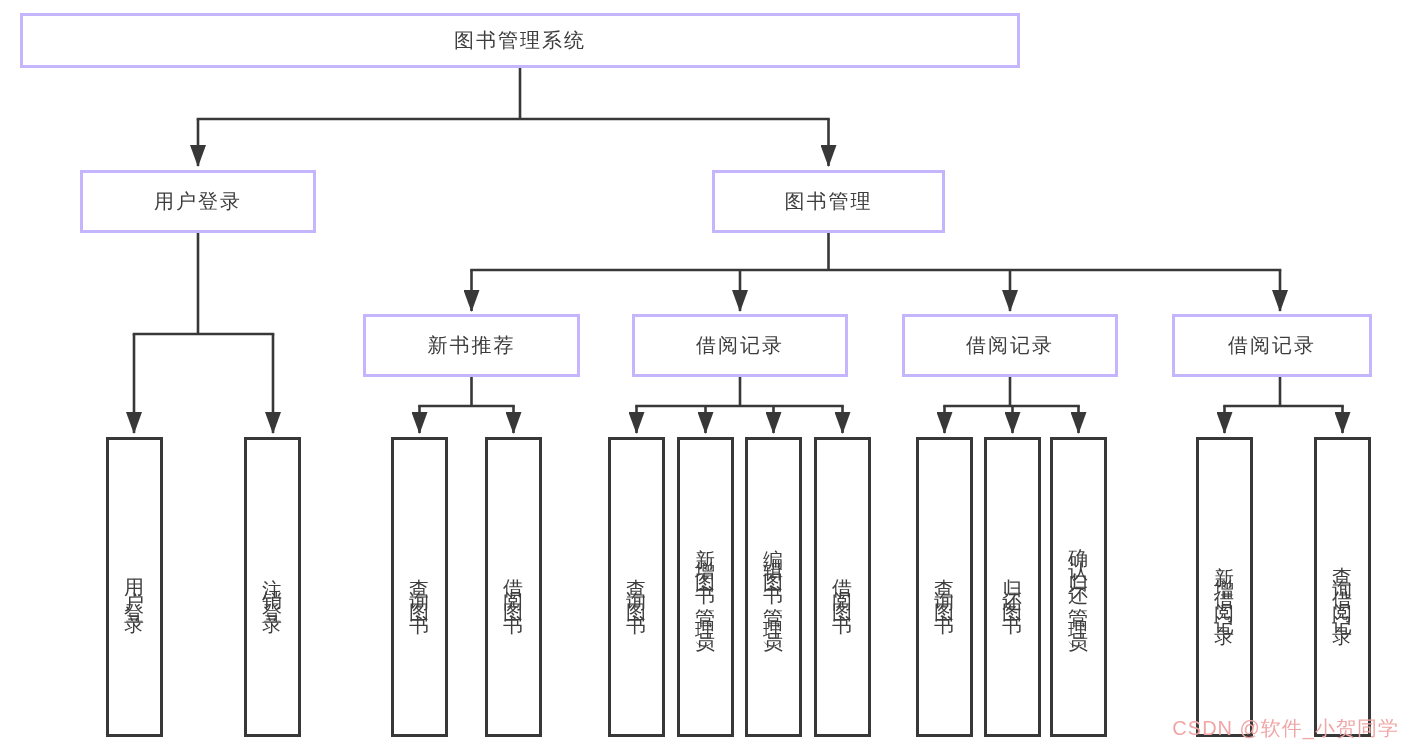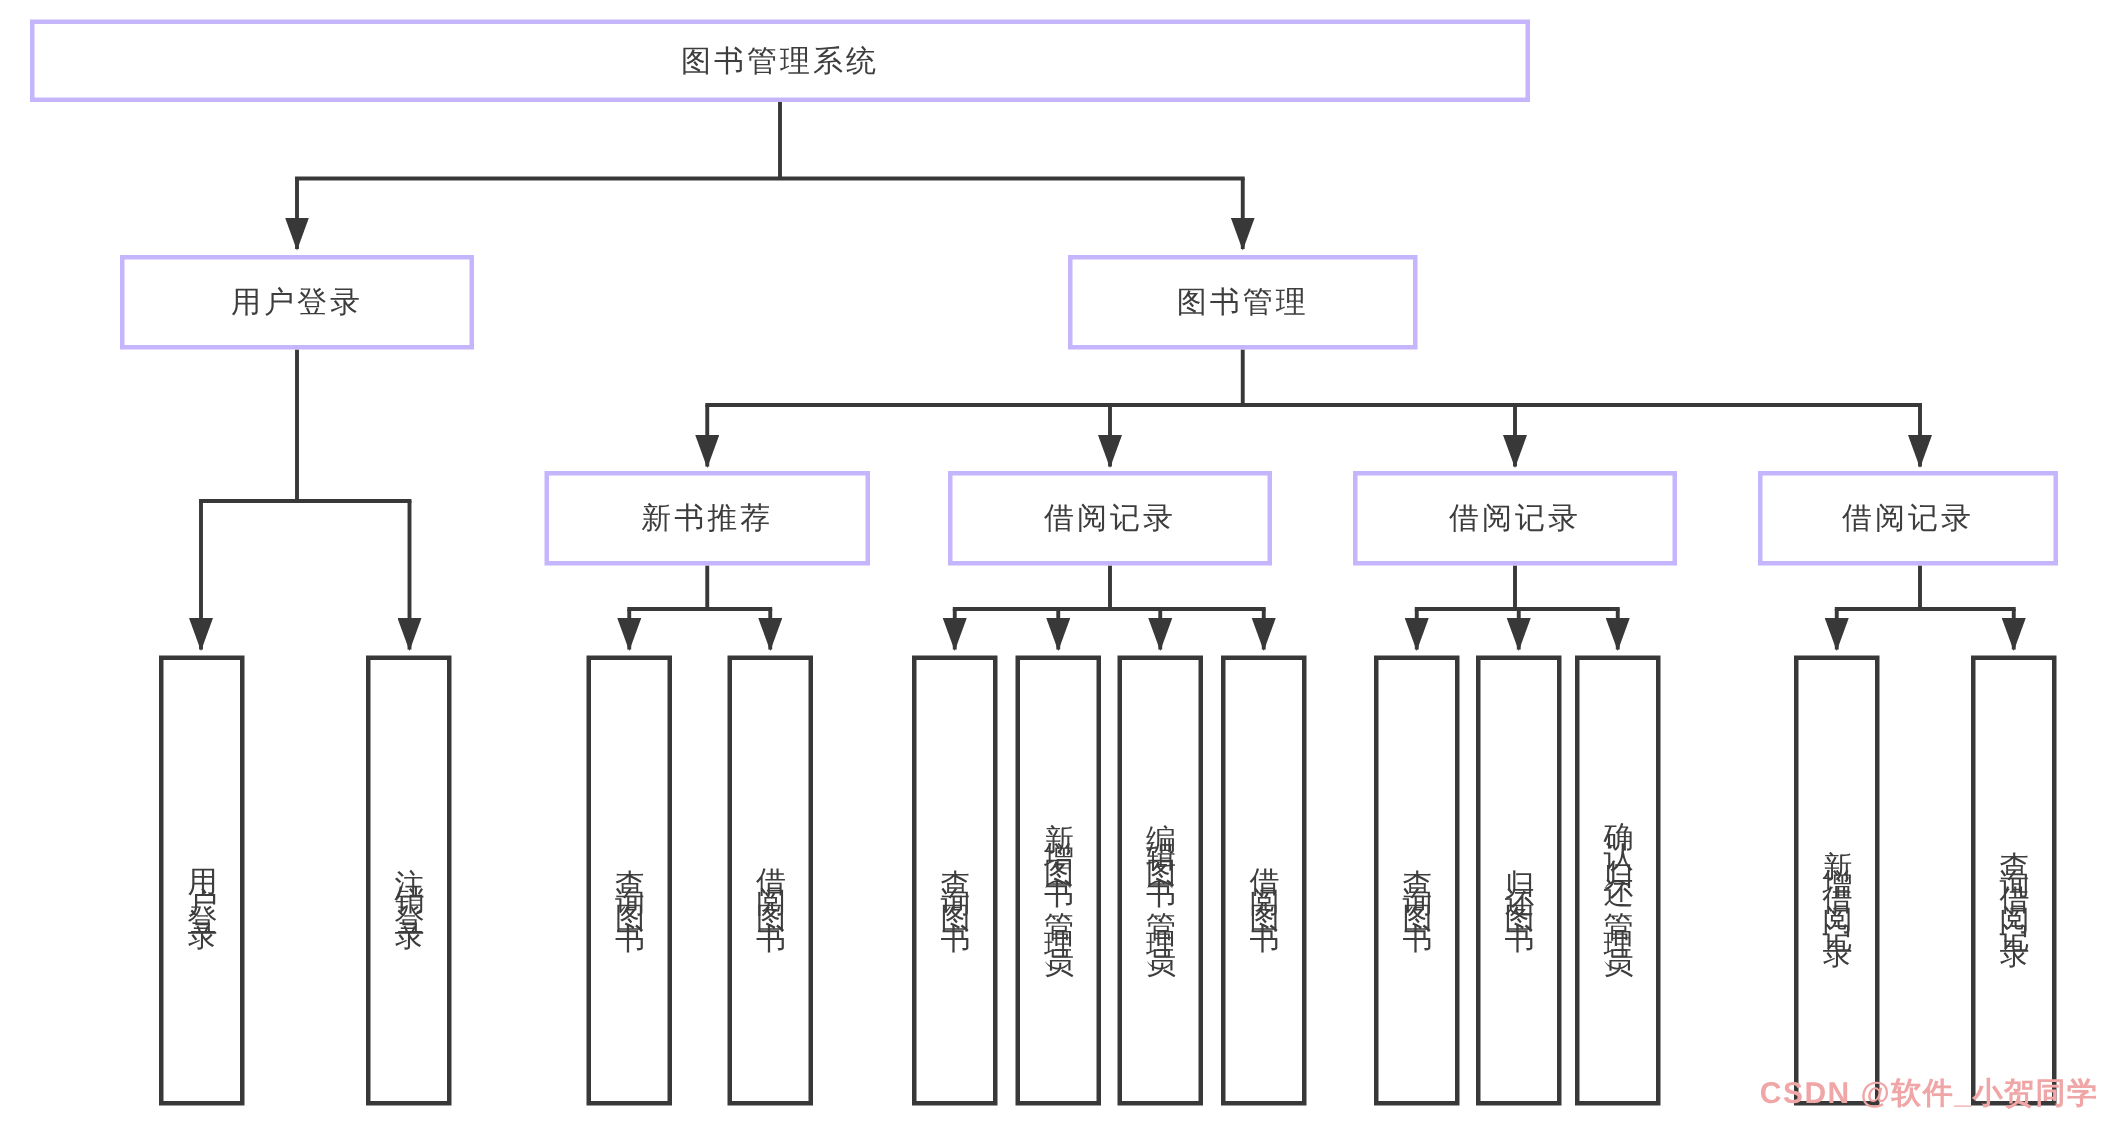--- a/index.html
+++ b/index.html
@@ -18,21 +18,21 @@
     width:57px;height:300px;border:3px solid #383838;
     display:flex;align-items:center;justify-content:center;
   }
   .vbox .vlbl{
     writing-mode:vertical-rl;text-orientation:mixed;
     font-size:20px;color:#3d3d3d;letter-spacing:12px;line-height:1.2;
     white-space:nowrap;
   }
   .watermark{
     position:absolute;right:6px;bottom:5px;
-    font-size:20px;color:#f0a6a6;letter-spacing:1px;white-space:nowrap;font-weight:bold;
+    font-size:20px;color:#f0a6a6;letter-spacing:1px;white-space:nowrap;
   }
 </style>
 </head>
 <body>
 
 <div class="stage">
 
   <svg class="wires" width="1405" height="747" viewBox="0 0 1405 747">
     <defs>
       <marker id="arrow" markerUnits="userSpaceOnUse" markerWidth="22" markerHeight="16" viewBox="0 0 22 16" refX="21" refY="8" orient="auto">

